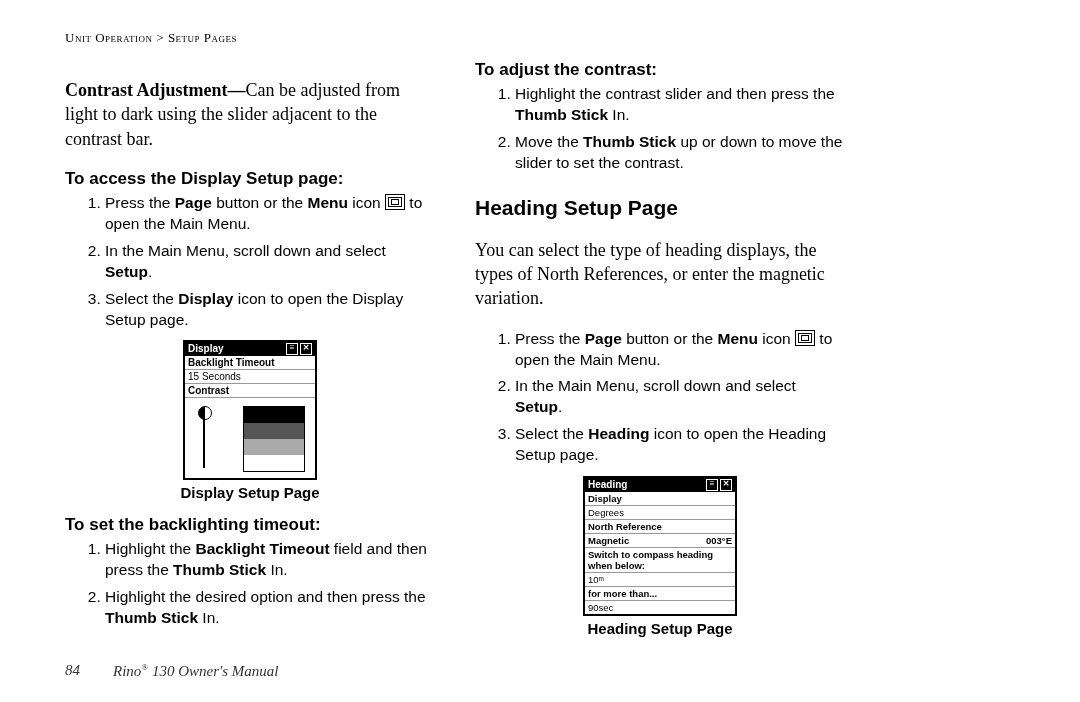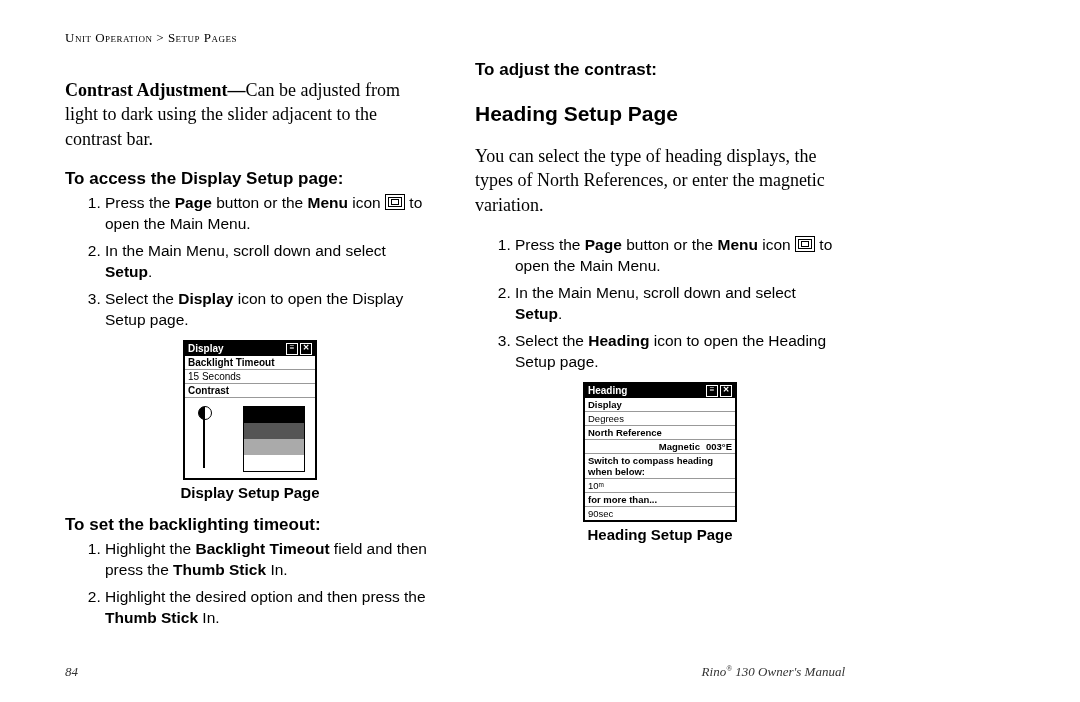--- a/index.html
+++ b/index.html
@@ -142,35 +142,36 @@
   
   .mini-head {
     display: inline-block;
     border: 2px solid #000;
     width: 150px;
     text-align: left;
     font-family: Arial, Helvetica, sans-serif;
     font-size: 9.5px;
     background: #fff;
   }
-  .row2col { display:flex;text-align:right; }
+  .row2col { display:flex; }
   .row2col > div:first-child { flex:1; padding:1px 3px; font-weight:bold; }
   .row2col > div:last-child { padding:1px 3px; font-weight:bold; }
   .mini-head .line { border-bottom: 1px solid #999; }
 
   .footer {
     position: absolute;
     bottom: 22px;
     left: 65px; right: 55px;
     display: flex;
-    justify-content: space-between;
+    justify-content: flex-start;
     font-style: italic;
     font-family: Georgia, 'Times New Roman', serif;
-    font-size: 13px;
+    font-size: 15px;
     color: #333;
+    gap: 33px;
   }
   .footer .pn { font-style: italic; }
   sup.reg { font-size: 0.6em; }
 </style>
 </head>
 <body>
 
 <div class="page">
 
   <div class="breadcrumb">
@@ -231,20 +232,28 @@
           <span>Highlight the </span><span class="b">Backlight Timeout</span><span> field and then press the </span><span class="b">Thumb Stick</span><span> In.</span>
         </li>
         <li>
           <span>Highlight the desired option and then press the </span><span class="b">Thumb Stick</span><span> In.</span>
         </li>
       </ol>
     </div>
 
     <div class="col">
       <div class="proc-head" style="margin-top:0">To adjust the contrast:</div>
+      <ol class="steps">
+        <li>
+          <span>Highlight the contrast slider and then press the </span><span class="b">Thumb Stick</span><span> In.</span>
+        </li>
+        <li>
+          <span>Move the </span><span class="b">Thumb Stick</span><span> up or down to move the slider to set the contrast.</span>
+        </li>
+      </ol>
 
       <div class="section-head">Heading Setup Page</div>
       <p class="serif">You can select the type of heading displays, the types of North References, or enter the magnetic variation.</p>
 
       <ol class="steps">
         <li>
           <span>Press the </span><span class="b">Page</span><span> button or the </span><span class="b">Menu</span><span> icon </span><span class="menu-icon"></span><span> to open the Main Menu.</span>
         </li>
         <li>
           <span>In the Main Menu, scroll down and select </span><span class="b">Setup</span><span>.</span>

